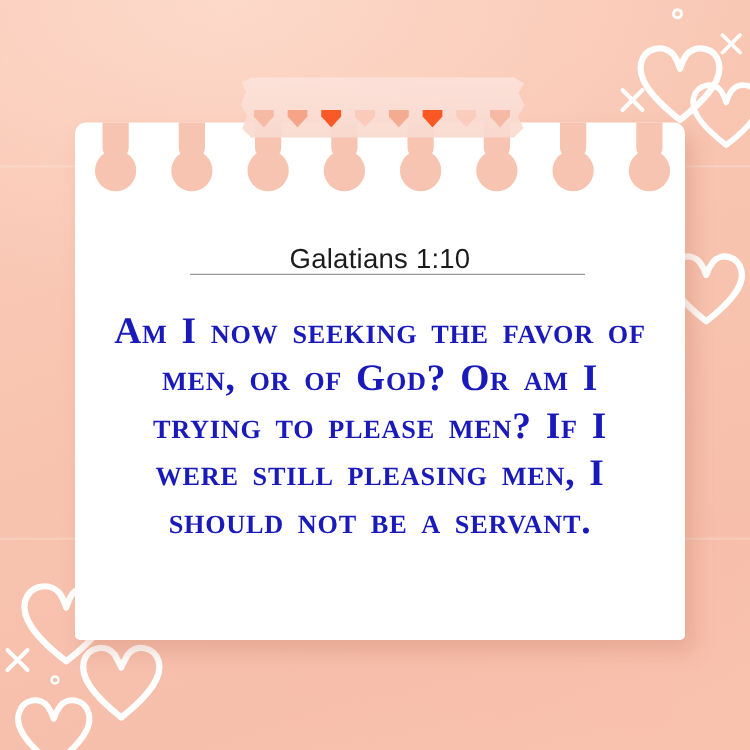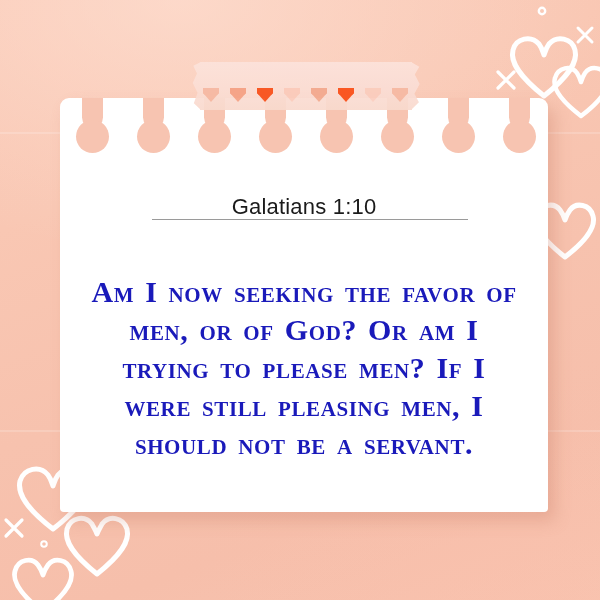--- a/index.html
+++ b/index.html
@@ -189,21 +189,20 @@
     width: 436px;
     text-align: center;
     font-family: "Liberation Serif", serif;
     font-weight: bold;
     font-variant: small-caps;
     font-size: 30px;
     line-height: 38px;
     letter-spacing: 0.6px;
     word-spacing: 3px;
     color: #1a1aba;
-    margin-top: 27px;
   }
 </style>
 </head>
 <body>
 
 <div id="canvas">
 
   <div class="bg"></div>
   <div class="bg-sheen"></div>
   <div class="bg-band" style="top:132px;"></div>

